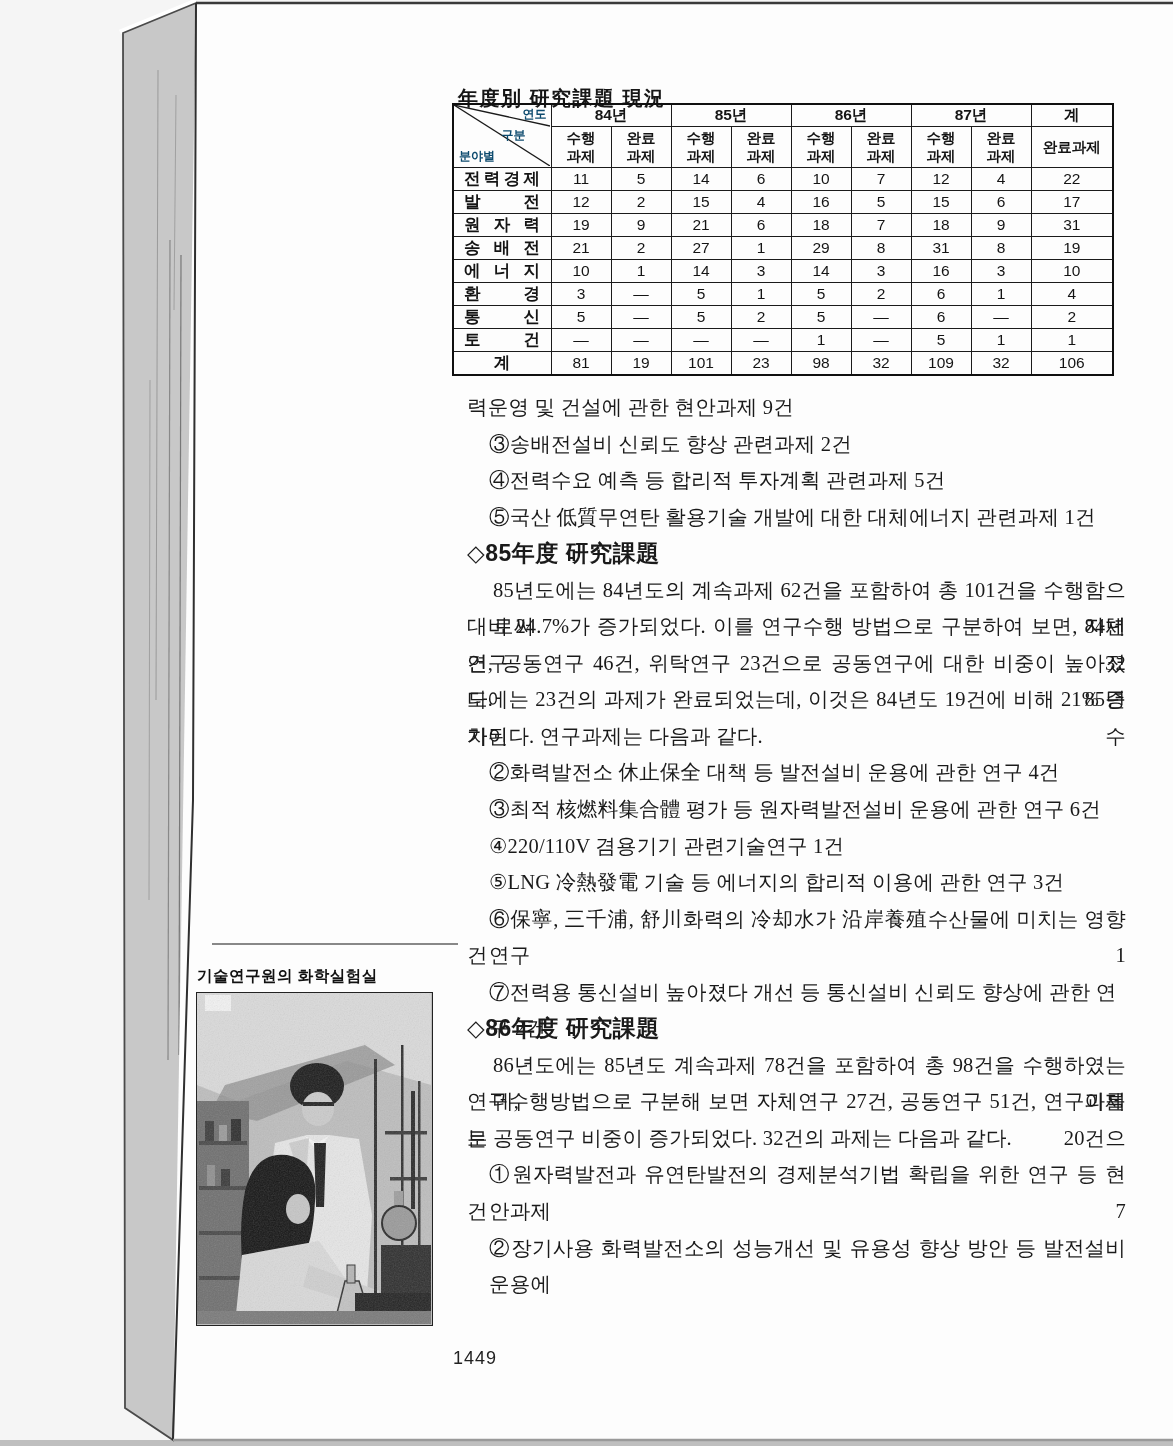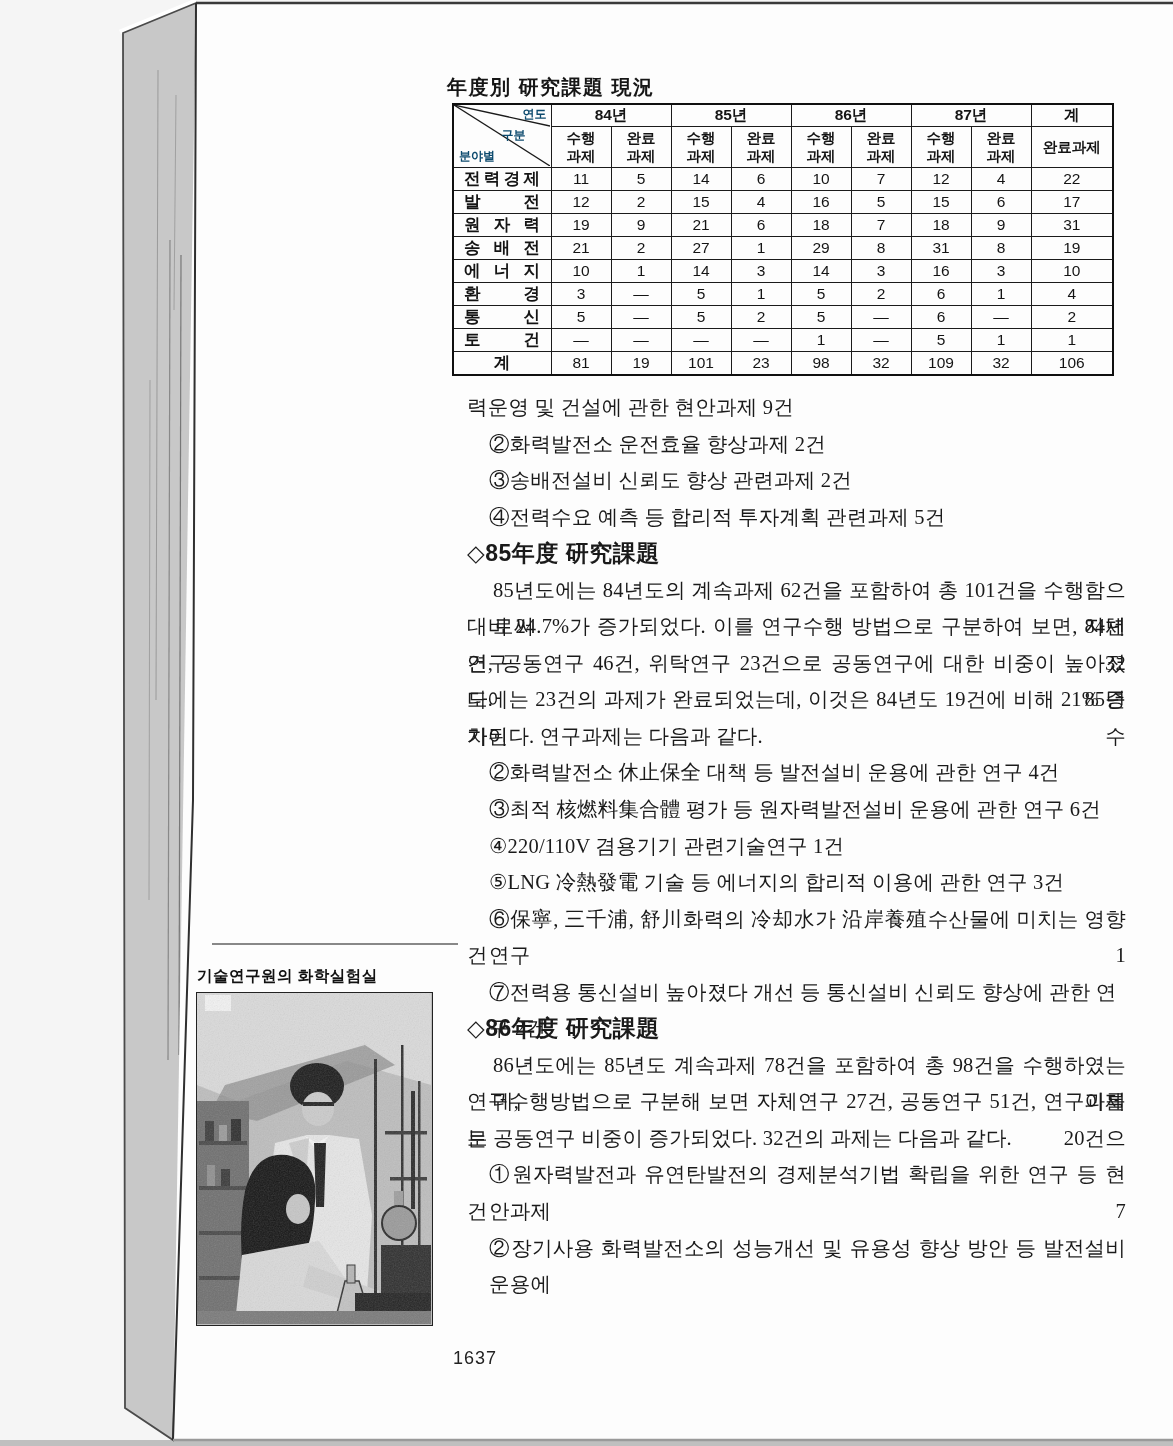--- a/index.html
+++ b/index.html
@@ -9,21 +9,21 @@
     font-family:"Liberation Sans","DejaVu Sans",sans-serif;
     overflow:hidden;
   }
   .stage{position:relative;width:1173px;height:1446px;}
   .bg-svg{position:absolute;left:0;top:0;}
 
   
   .title{
     position:absolute;left:443px;top:70px;
     font-size:20px;font-weight:700;letter-spacing:1.5px;
-    color:#161616;margin:4px;
+    color:#161616;margin:15px;
     font-family:"Liberation Sans","DejaVu Sans",sans-serif;
   }
 
   
   .rtable{
     position:absolute;left:452px;top:103px;
     border-collapse:collapse;table-layout:fixed;
     width:660px;background:transparent;
     border:2.5px solid #101010;
   }
@@ -327,23 +327,23 @@
           <td>32</td>
           <td>109</td>
           <td>32</td>
           <td>106</td>
         </tr>
       </tbody>
   </table>
 
   <div class="bodytext">
       <div class="bl plain">력운영 및 건설에 관한 현안과제 9건</div>
-      <div class="bl item">②화력발전소 운전효율 향상과제 2건</div>
       <div class="bl item">③송배전설비 신뢰도 향상 관련과제 2건</div>
       <div class="bl item">④전력수요 예측 등 합리적 투자계획 관련과제 5건</div>
+      <div class="bl item">⑤국산 低質무연탄 활용기술 개발에 대한 대체에너지 관련과제 1건</div>
       <div class="bl heading">◇85年度 研究課題</div>
       <div class="bl pfirst">85년도에는 84년도의 계속과제 62건을 포함하여 총 101건을 수행함으로써 84년</div>
       <div class="bl pline">대비 24.7%가 증가되었다. 이를 연구수행 방법으로 구분하여 보면, 자체연구 32</div>
       <div class="bl pline">건, 공동연구 46건, 위탁연구 23건으로 공동연구에 대한 비중이 높아졌다. 85년</div>
       <div class="bl pline">도에는 23건의 과제가 완료되었는데, 이것은 84년도 19건에 비해 21% 증가된 수</div>
       <div class="bl plain">치이다. 연구과제는 다음과 같다.</div>
       <div class="bl item">②화력발전소 休止保全 대책 등 발전설비 운용에 관한 연구 4건</div>
       <div class="bl item">③최적 核燃料集合體 평가 등 원자력발전설비 운용에 관한 연구 6건</div>
       <div class="bl item">④220/110V 겸용기기 관련기술연구 1건</div>
       <div class="bl item">⑤LNG 冷熱發電 기술 등 에너지의 합리적 이용에 관한 연구 3건</div>
@@ -413,15 +413,15 @@
       <rect x="150" y="272" width="8" height="18" fill="#b5b5b5" stroke="#333333" stroke-width="1"></rect>
 
       <rect x="184" y="252" width="50" height="82" fill="#2f2f2f"></rect>
       <rect x="158" y="300" width="76" height="31" fill="#242424"></rect>
       <rect x="0" y="318" width="234" height="13" fill="#7a7a7a"></rect>
 
       <rect x="0" y="0" width="234" height="331" filter="url(#grain)" opacity="0.22"></rect>
     </svg>
   </div>
 
-  <div class="pagenum">1637</div>
+  <div class="pagenum">1449</div>
 
 </div>
 
 </body></html>

